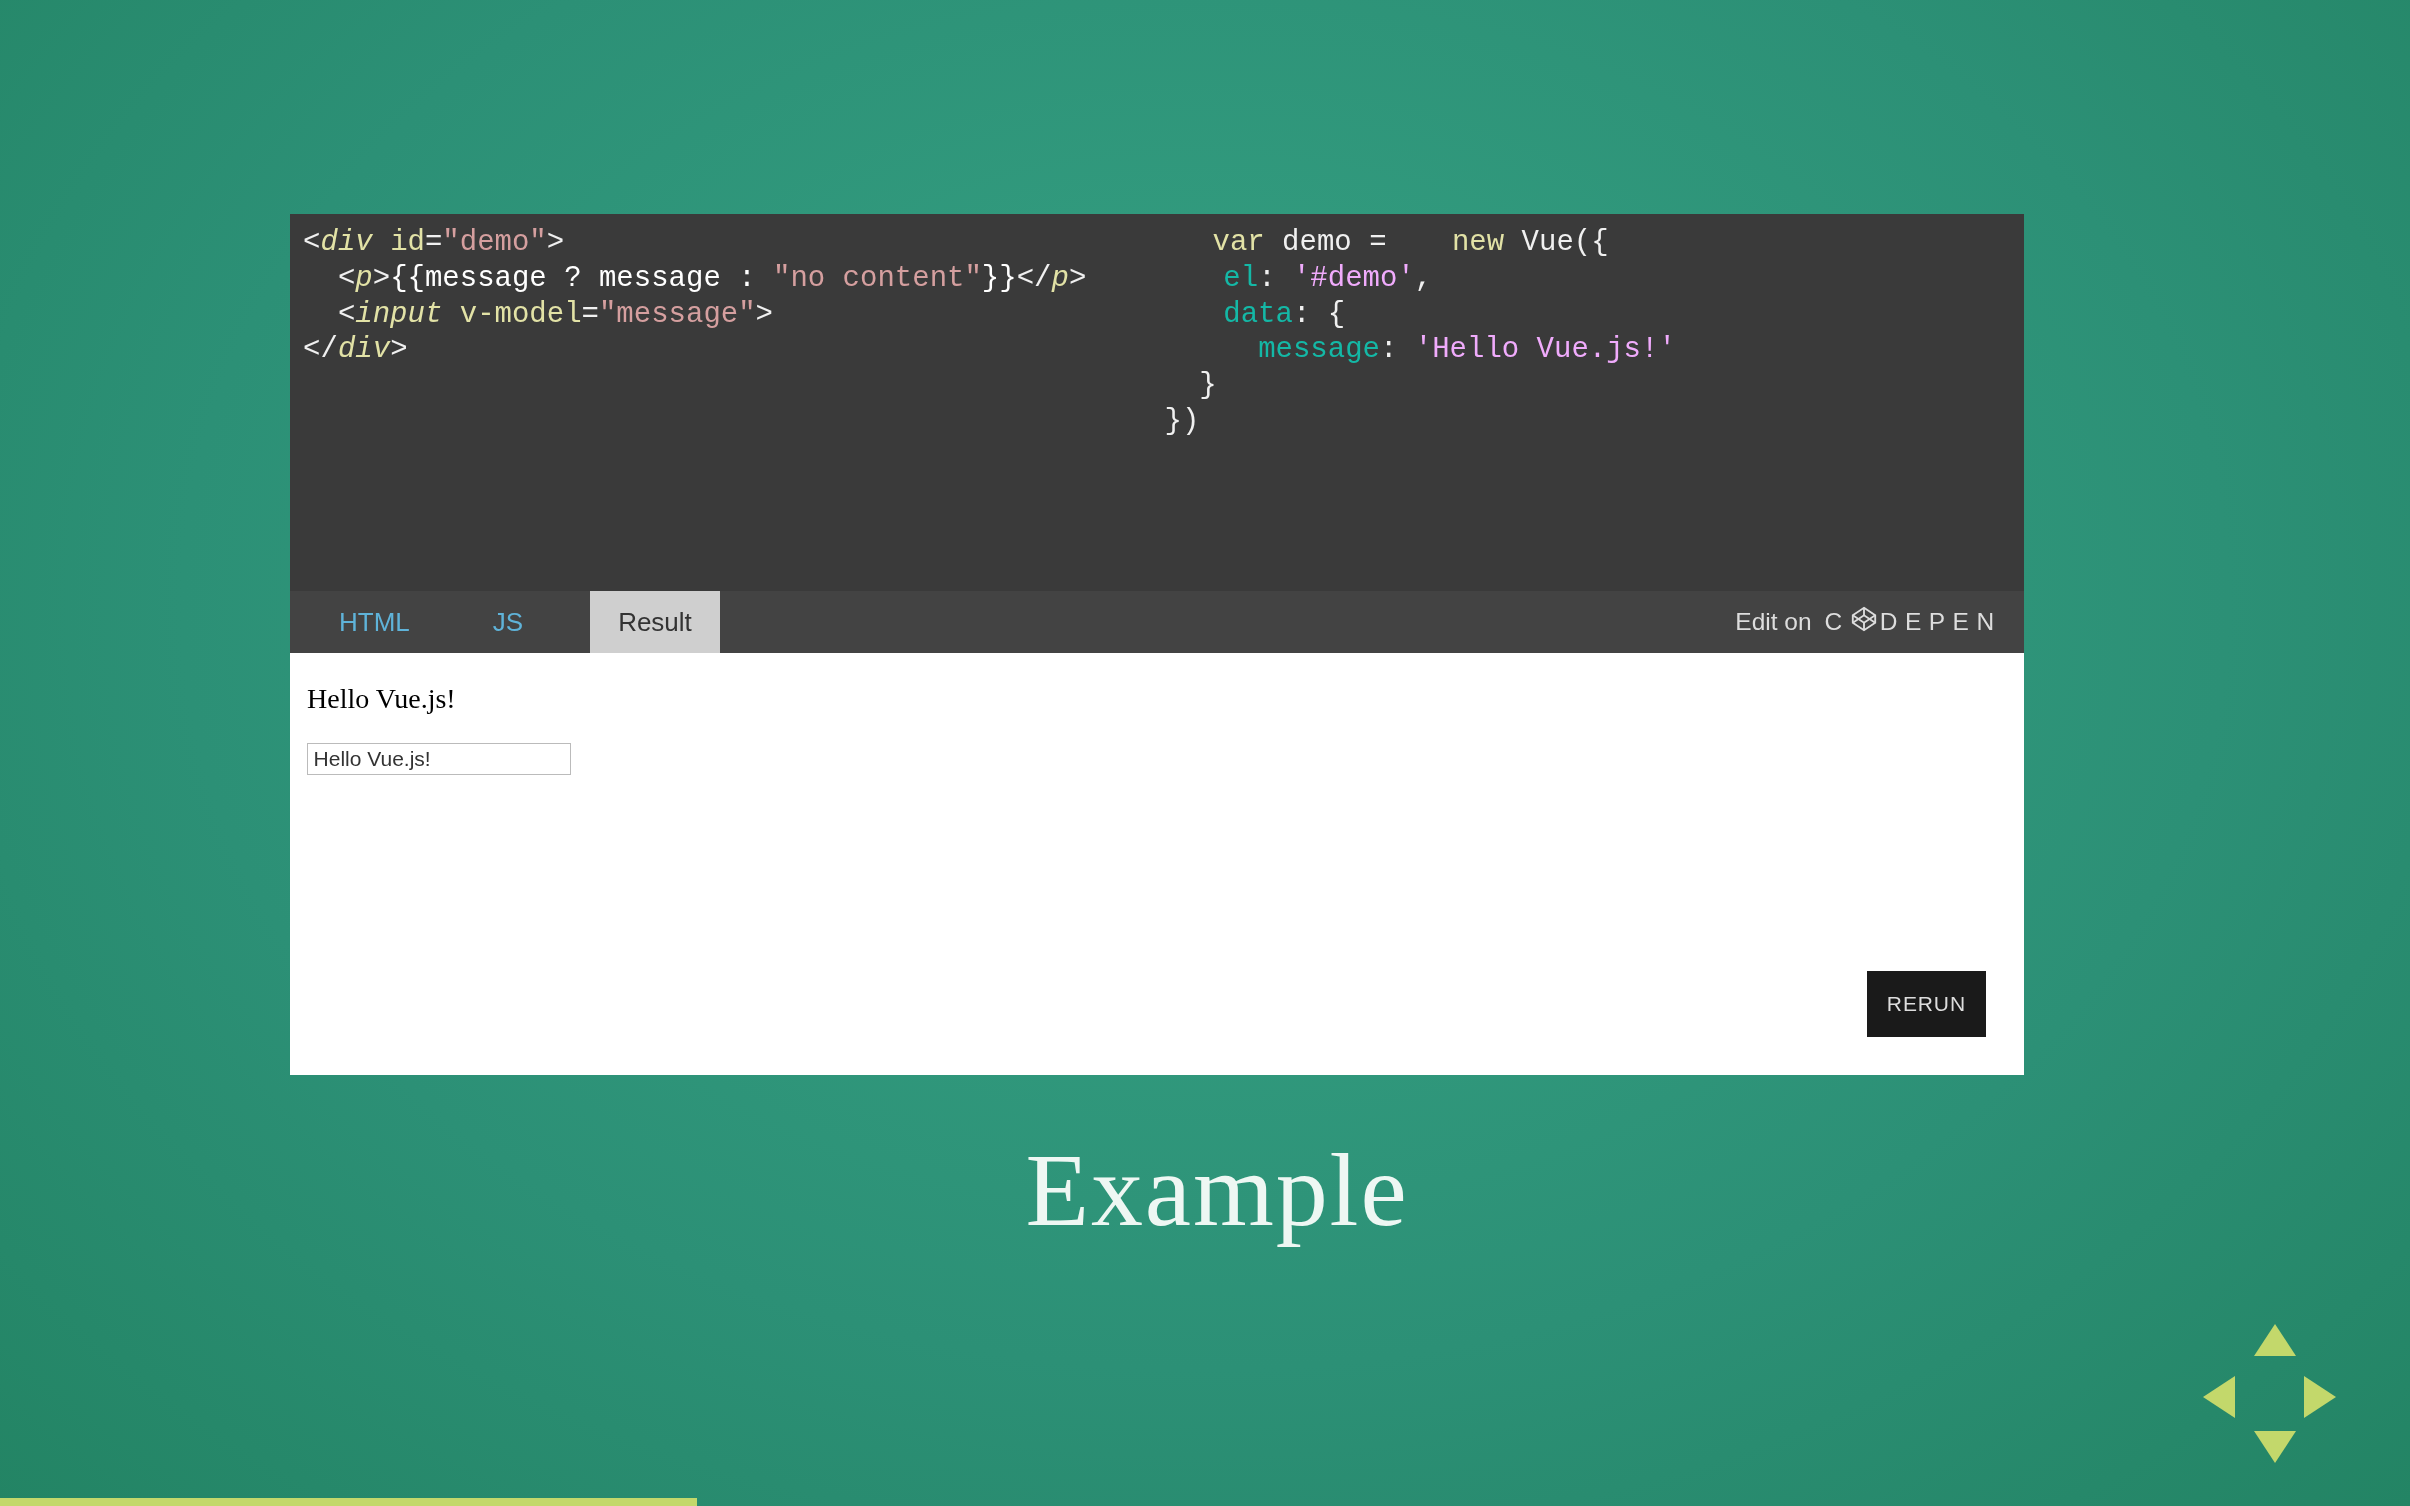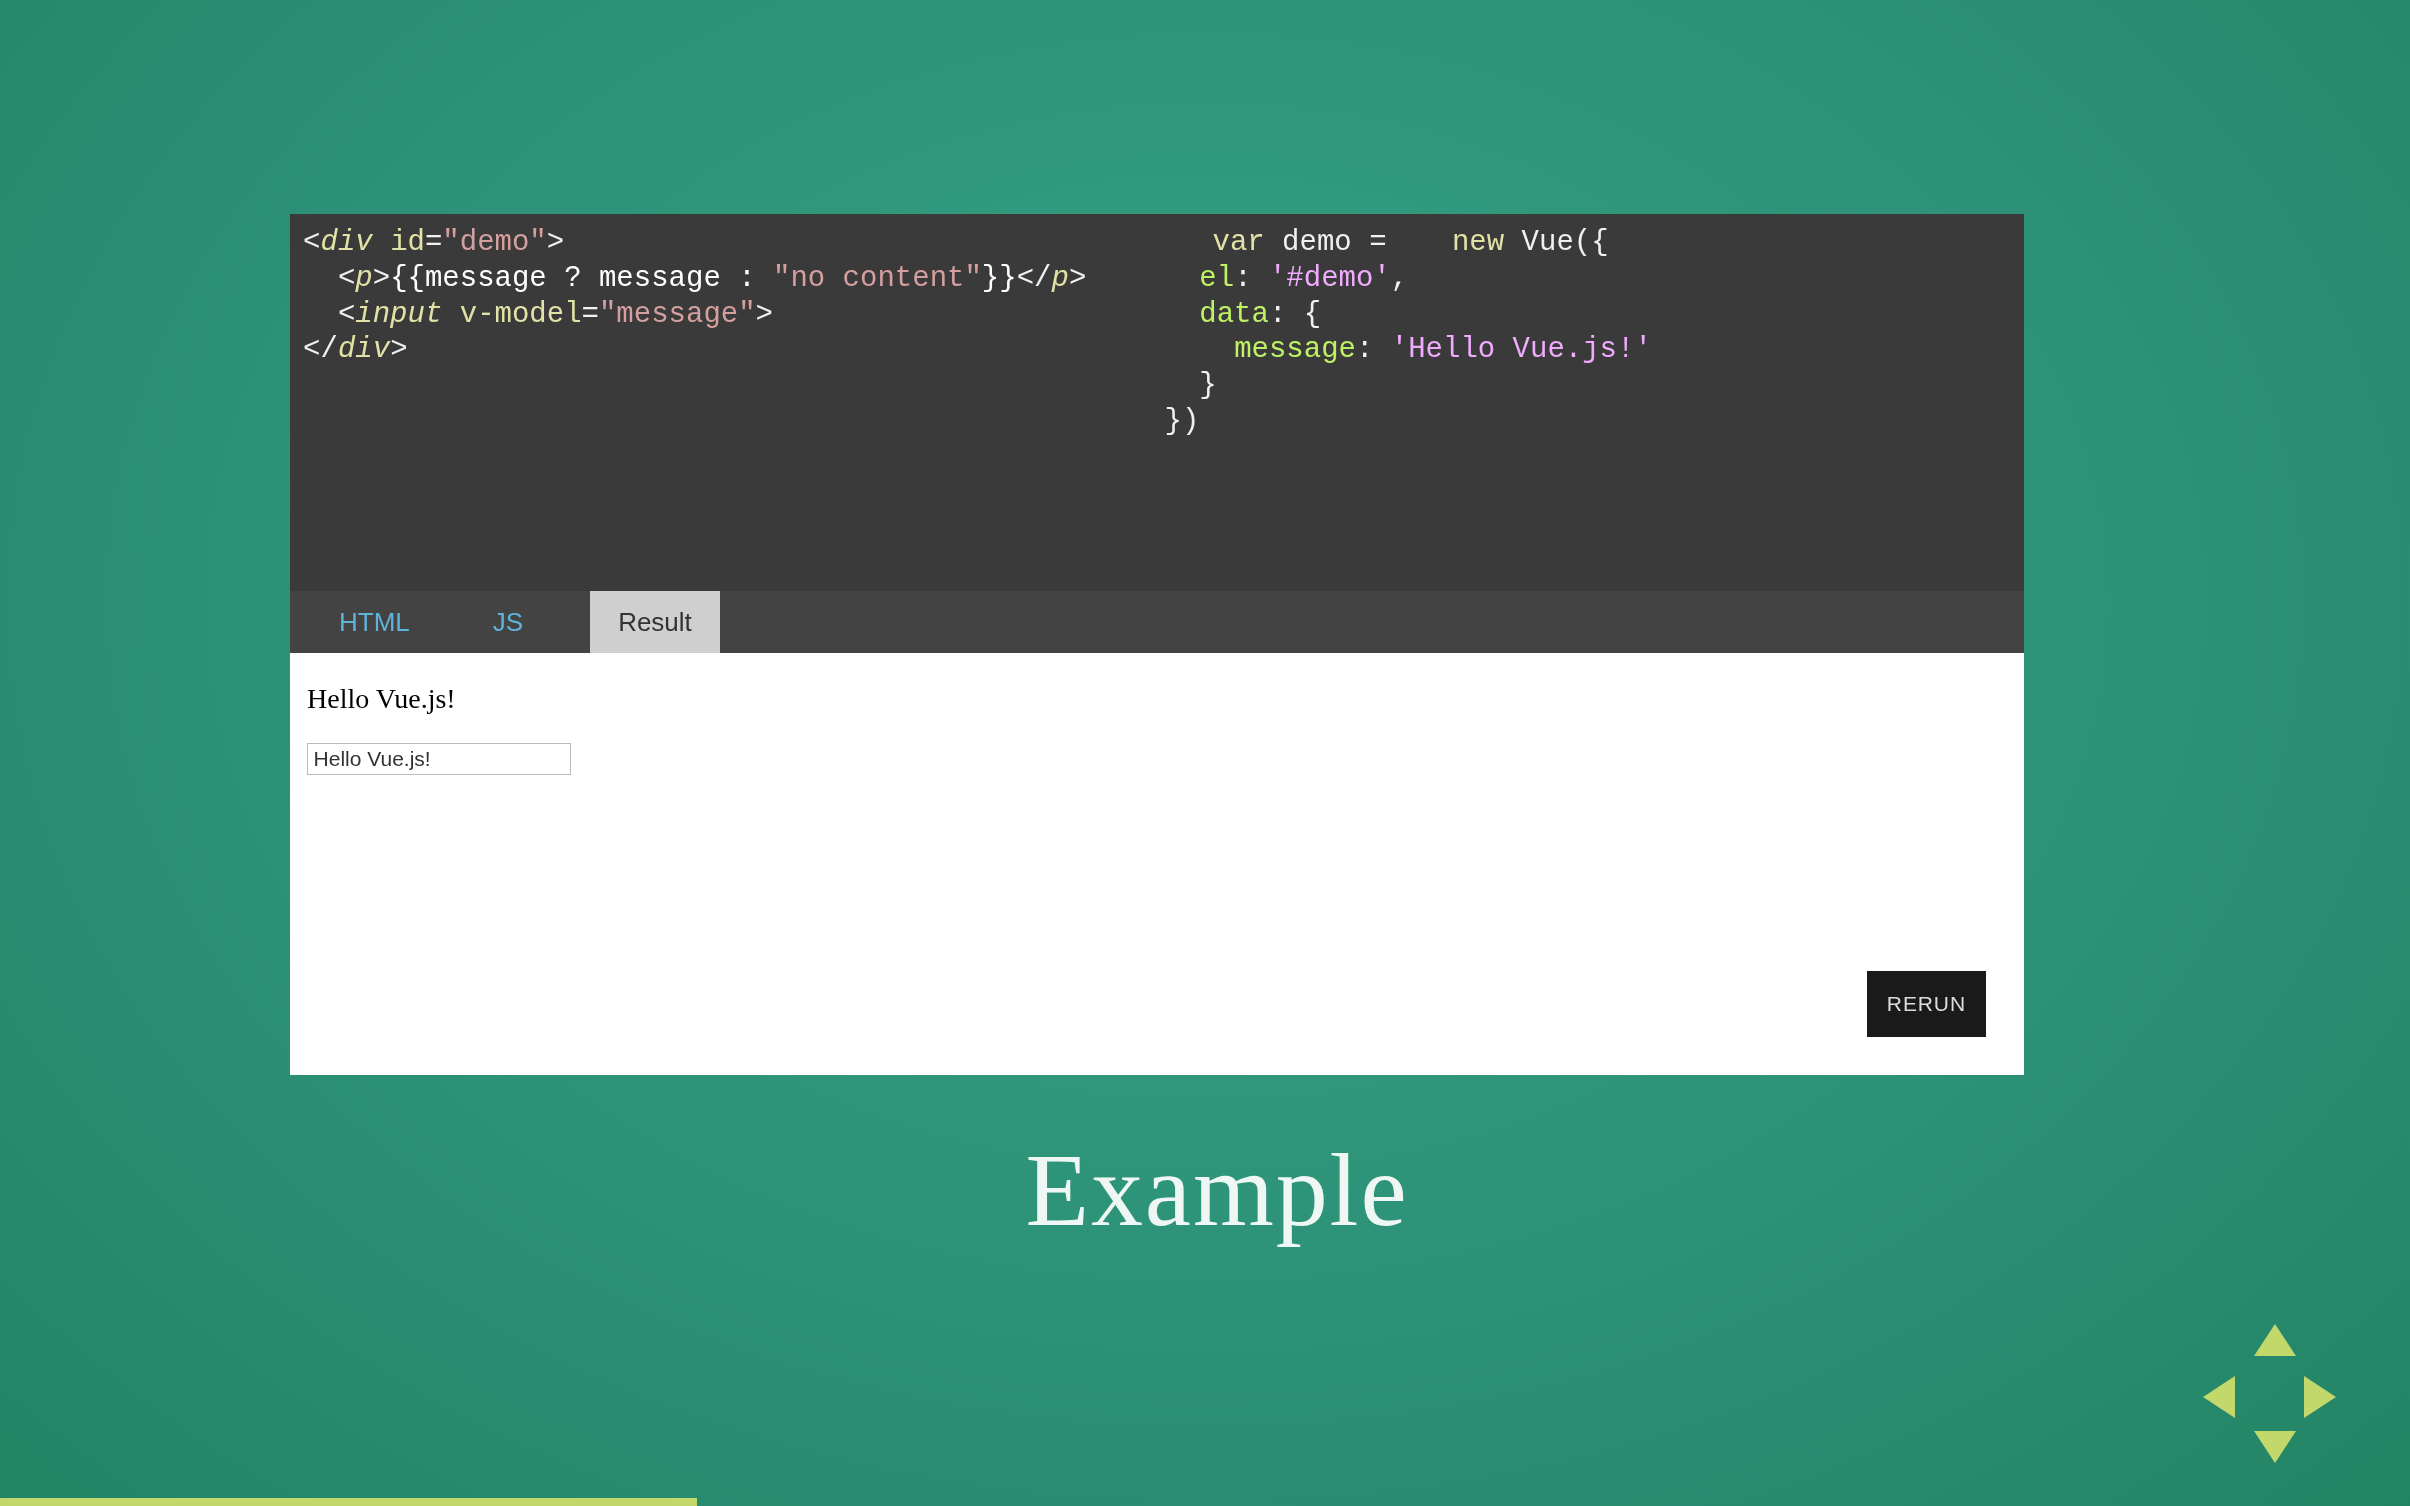--- a/index.html
+++ b/index.html
@@ -40,21 +40,21 @@
   .code-col.left { padding-left: 5.6px; }
   .code-col.right { padding-left: 9.4px; }
 
   .t-punct   { color: #f0f0f0; }
   .t-tag     { color: #e2e2a6; font-style: italic; }
   .t-attr    { color: #e2e2a6; }
   .t-string  { color: #d59f9f; }
   .t-text    { color: #ffffff; margin-top: 18px; }
   .t-keyword { color: #e2e2a6; margin-left: 48px; }
   .t-ident   { color: #f0f0f0; }
-  .t-key     { color: #bef264; }
+  .t-key     { color: #14b8a6; margin-left: 24px; }
   .t-strjs   { color: #f0abfc; }
 
   .tab-bar {
     display: flex;
     align-items: stretch;
     height: 62px;
     background: #434343;
     padding: 0 13px 0 21px;
     gap: 27px;
   }
@@ -217,20 +217,36 @@
 <span class="t-text">    </span><span class="t-key">message</span><span class="t-punct">: </span><span class="t-strjs">'Hello Vue.js!'</span>
 <span class="t-punct">  }</span>
 <span class="t-punct">})</span></div>
   </div>
 
   <div class="tab-bar">
     <div class="tab">HTML</div>
     <div class="tab">JS</div>
     <div class="tab active">Result</div>
     <div class="tab-spacer"></div>
+    <div class="edit-on">
+      <span>Edit on</span>
+      <span class="codepen-logo">
+        <span>C</span>
+          <span class="codepen-cube"><svg width="28" height="28" viewBox="0 0 30 30">
+              <g stroke="#ddd" stroke-width="2" fill="none">
+                <polygon points="15,3 27,11 27,19 15,27 3,19 3,11"></polygon>
+                <polyline points="3,11 15,19 27,11"></polyline>
+                <polyline points="3,19 15,11 27,19"></polyline>
+                <line x1="15" y1="3" x2="15" y2="11"></line>
+                <line x1="15" y1="19" x2="15" y2="27"></line>
+              </g>
+            </svg></span>
+          <span>DEPEN</span>
+      </span>
+    </div>
   </div>
 
   <div class="result-pane">
     <div class="result-text">Hello Vue.js!</div>
     <input class="result-input" type="text" value="Hello Vue.js!" style="">
     <button class="rerun-btn">RERUN</button>
   </div>
 
 </div>
 

